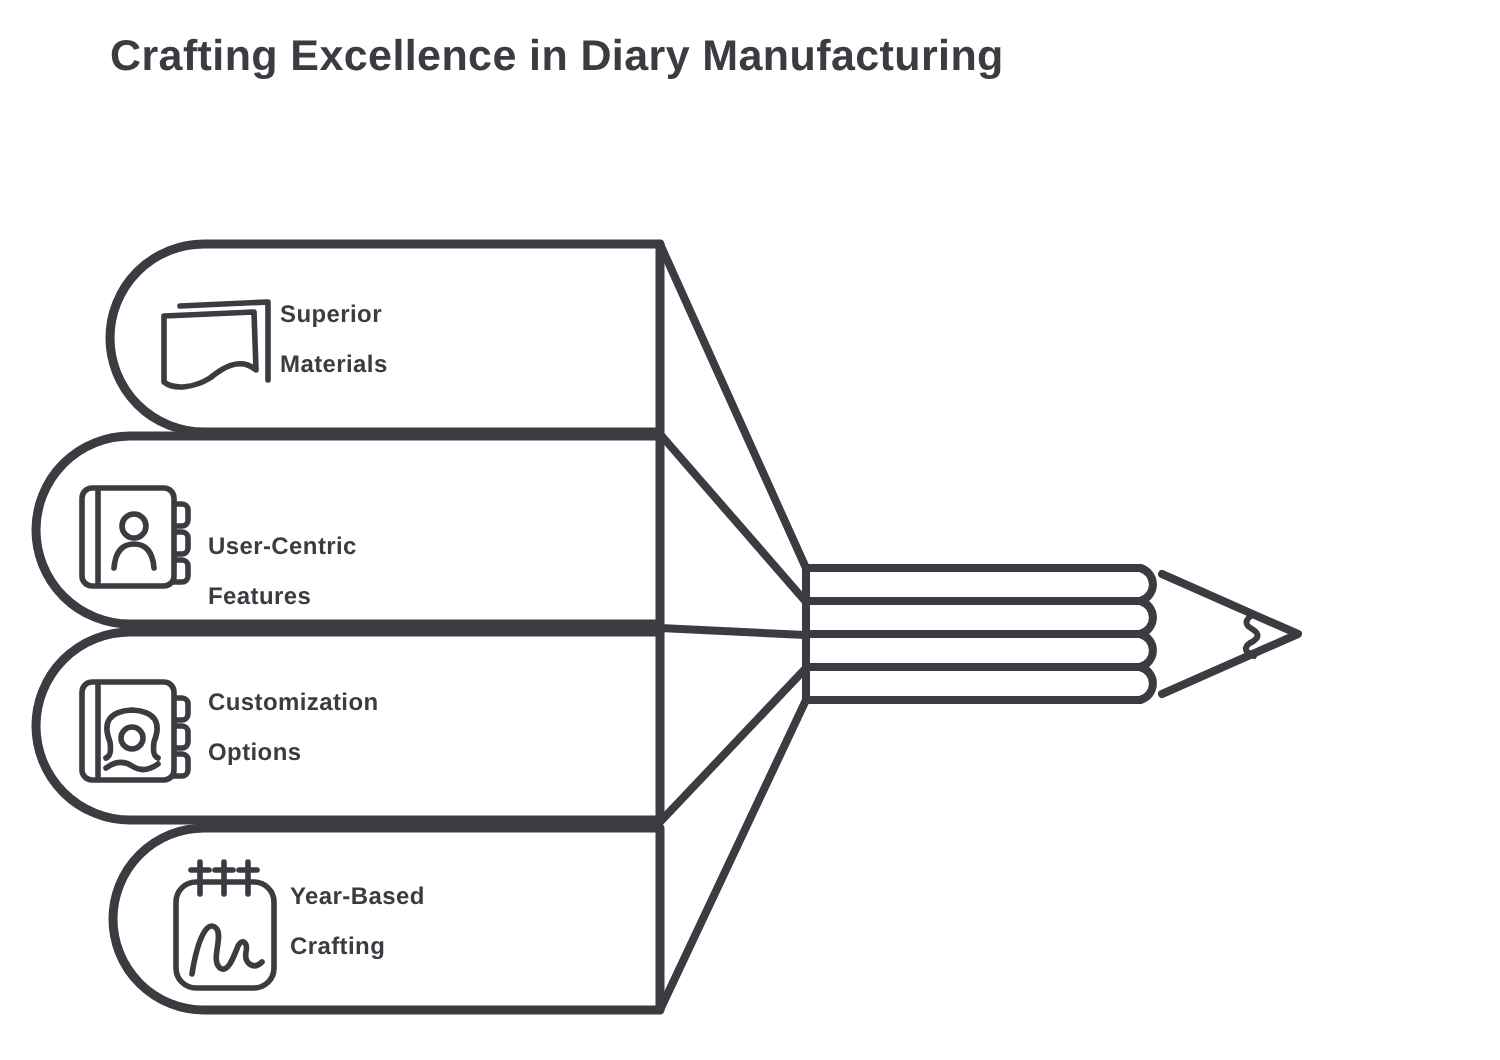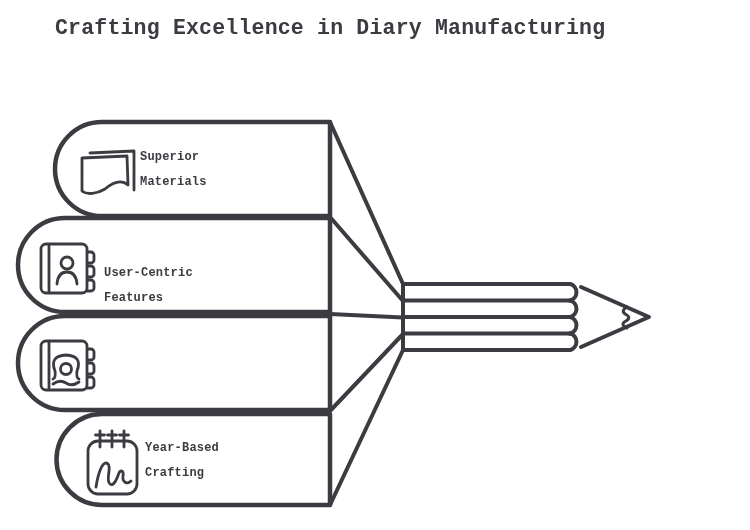--- a/index.html
+++ b/index.html
@@ -1,19 +1,19 @@
 <!DOCTYPE html>
 <html style="--ink: #3b3b41; --bg: #ffffff;"><head>
 <meta charset="utf-8">
 <style>
   :root{ --ink:#3b3b41; --bg:#ffffff; }
   html,body{ margin:0; padding:0; background:#fff; }
   .stage{
     position:relative; width:750px; height:530px; background:var(--bg);
-    font-family:Liberation Mono, monospace; overflow:hidden;
+    font-family:Liberation Sans, sans-serif; overflow:hidden;
   }
   .title{
     position:absolute; left:55px; top:16px; width:640px;
     font-size:21.5px; font-weight:bold; color:var(--ink); letter-spacing:.2px;
   }
   .row-label{
     position:absolute; font-size:12px; font-weight:bold; color:var(--ink);
     line-height:25px; white-space:pre-line; letter-spacing:.2px;
   }
   .label-0{ left:140px; top:145px; }
@@ -97,16 +97,18 @@
       <path d="M112,431 V447 M107.5,435 H116.5"></path>
       <path d="M124,431 V447 M119.5,435 H128.5"></path>
       <path d="M96,487 C99,468 104,460 108,464 C112,468 105,480 110,484 C114,487 117,478 119,473 C121,469 124,471 123,476 C122,482 127,485 131,481"></path>
     </g>
   </svg>
 
   <div class="row-label label-0">Superior
 Materials</div>
   <div class="row-label label-1">User-Centric
 Features</div>
+  <div class="row-label label-2">Customization
+Options</div>
   <div class="row-label label-3">Year-Based
 Crafting</div>
 
 </div>
 
 </body></html>

